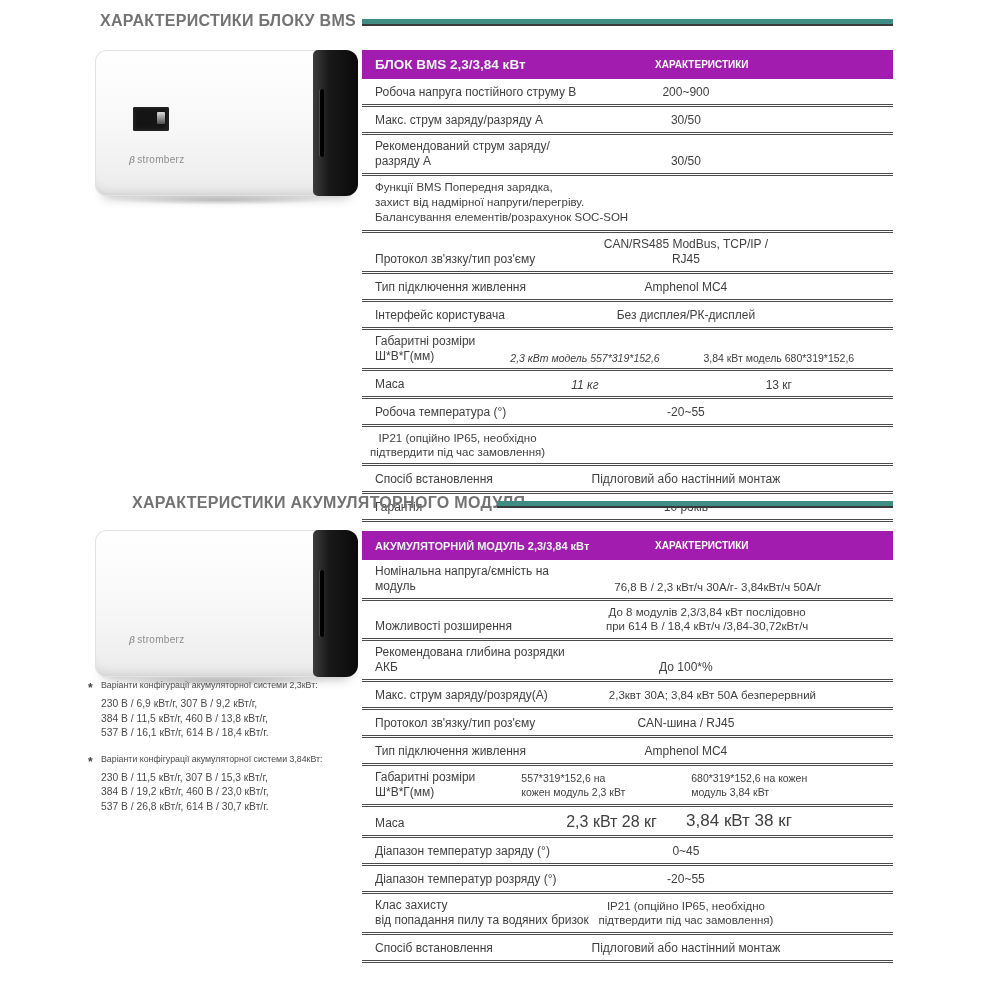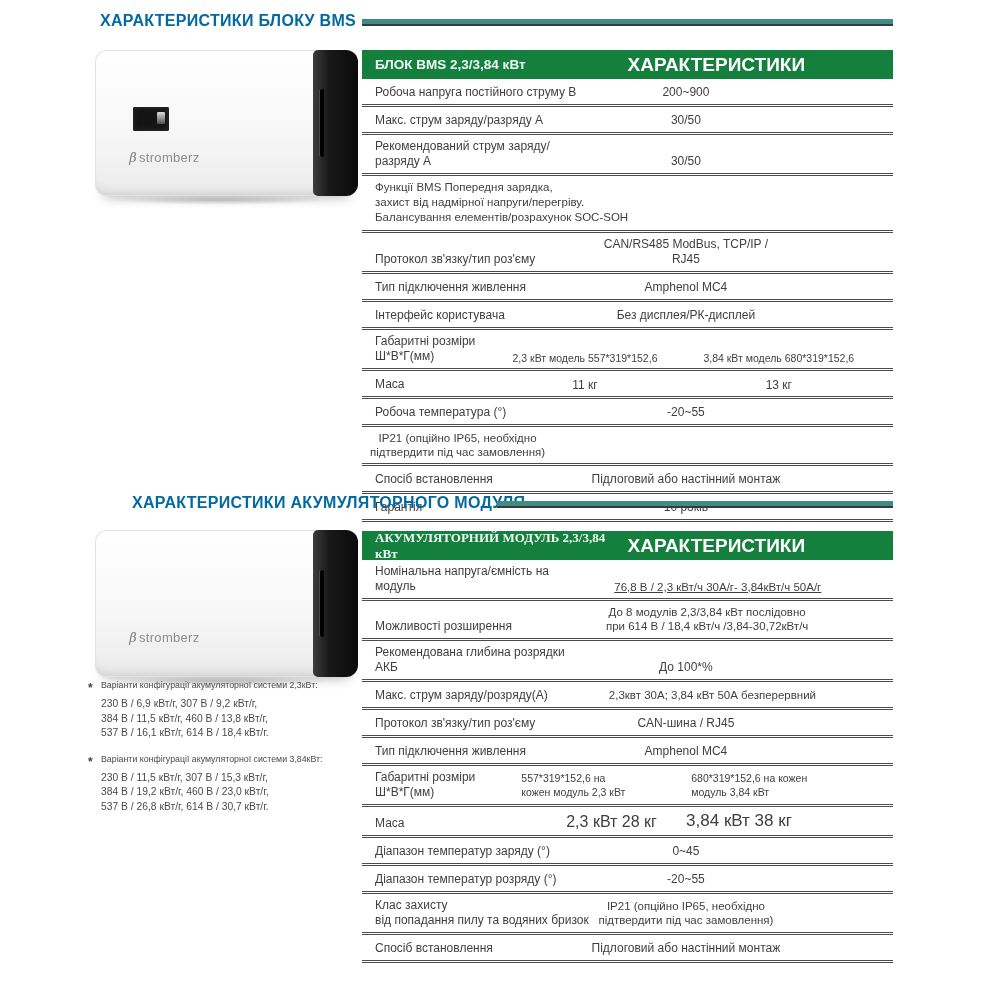--- a/index.html
+++ b/index.html
@@ -1,38 +1,38 @@
 <!DOCTYPE html>
 <html><head>
 <meta charset="utf-8">
 <style>
   html,body{margin:0;padding:0;background:#ffffff;}
   #page{
     position:relative;width:1000px;height:1000px;background:#ffffff;
     font-family:"Liberation Sans", sans-serif;color:#3f3f3f;overflow:hidden;
   }
   .sec-title{
-    position:absolute;font-size:16px;font-weight:bold;color:#0369a1;letter-spacing:.3px;
+    position:absolute;font-size:16px;font-weight:bold;color:#737373;letter-spacing:.3px;
   }
   .rule{
     position:absolute;height:5px;background:#3E8C83;border-bottom:2px solid #3a3a3a;
   }
   
   .spec-table{position:absolute;font-size:12px;}
-  .sp-head{display:flex;align-items:center;background:#15803d;color:#eef7f5;font-weight:bold;height:29px;}
+  .sp-head{display:flex;align-items:center;background:#a21caf;color:#eef7f5;font-weight:bold;height:29px;}
   .sp-head .hl{padding-left:13px;width:50%;font-size:13.5px;box-sizing:border-box;}
-  .sp-head .hr{width:28%;text-align:center;font-size:19px;color:#ffffff;}
+  .sp-head .hr{width:28%;text-align:center;font-size:10px;color:#ffffff;}
   .row{display:flex;align-items:flex-end;border-bottom:3px double #4c4c4c;padding:4px 0;min-height:17px;}
   .lab{width:43%;padding-left:13px;box-sizing:border-box;line-height:1.25;}
   .val{width:36%;text-align:center;line-height:1.25;}
   .val.sm{font-size:11.5px;}
   .fulltext{padding-left:13px;font-size:11.5px;line-height:1.32;}
   
   .cols2 .lab{width:27%;}
-  .cols2 .va{width:30%;text-align:center;}
+  .cols2 .va{width:30%;text-align:center;font-style:italic;}
   .cols2 .vb{width:43%;text-align:center;}
   .cols2.dims .va,.cols2.dims .vb{font-size:10.5px;}
   
   .cols2b .lab{width:30%;}
   .cols2b .va{width:32%;text-align:left;font-size:10.5px;line-height:1.3;}
   .cols2b .vb{width:38%;text-align:left;font-size:10.5px;line-height:1.3;}
   
   .cols2c .lab{width:36%;}
   .cols2c .va{width:22%;text-align:center;font-size:16px;}
   .cols2c .vb{width:26%;text-align:center;font-size:17px;}
@@ -50,21 +50,21 @@
   }
   .dev-slot{position:absolute;left:16%;top:27%;width:4px;height:46%;background:#000;border-radius:2px;box-shadow:-1px 0 0 rgba(255,255,255,.14);}
   .dev-screen{
     position:absolute;left:14.5%;top:39%;width:36px;height:24px;background:#141414;border-radius:2px;
     box-shadow:inset 0 0 0 2px #1f1f1f, inset 0 0 6px rgba(255,255,255,.10);
   }
   .dev-screen::after{
     content:"";position:absolute;right:4px;top:5px;width:8px;height:12px;
     background:linear-gradient(180deg,rgba(255,255,255,.85),rgba(255,255,255,.25));border-radius:1px;
   }
-  .dev-brand{position:absolute;left:13%;font-size:13px;color:#8e8e8e;letter-spacing:.3px;margin-top:28px;}
+  .dev-brand{position:absolute;left:13%;font-size:10px;color:#8e8e8e;letter-spacing:.3px;margin-top:28px;}
   .brand-glyph{font-family:"DejaVu Serif",serif;font-style:italic;margin-right:2px;color:#7d7d7d;}
   .dev-shadow{position:absolute;left:5%;right:10%;bottom:-9px;height:10px;
     background:radial-gradient(ellipse at center,rgba(0,0,0,.20) 0%,rgba(0,0,0,0) 70%);}
   
   .notes{position:absolute;left:88px;top:680px;width:292px;color:#4a4a4a;}
   .note{display:flex;margin-bottom:13px;}
   .note-star{width:13px;font-size:12px;font-weight:bold;color:#444;line-height:1;padding-top:2px;}
   .note-title{font-size:8.8px;margin-bottom:7px;white-space:nowrap;text-align:right;}
   .note-lines{font-size:10.3px;line-height:1.42;}
 </style>
@@ -189,27 +189,27 @@
           <div>230 В / 11,5 кВт/г, 307 В / 15,3 кВт/г,</div>
           <div>384 В / 19,2 кВт/г, 460 В / 23,0 кВт/г,</div>
           <div>537 В / 26,8 кВт/г, 614 В / 30,7 кВт/г.</div>
         </div>
       </div>
     </div>
   </div>
 
   <div class="spec-table" style="left:362px;top:531px;width:531px;">
     <div class="sp-head">
-      <div class="hl" style="font-size:13px;font-family:Liberation Serif, serif;">АКУМУЛЯТОРНИЙ МОДУЛЬ 2,3/3,84 кВт</div>
+      <div class="hl" style="font-size:11px;">АКУМУЛЯТОРНИЙ МОДУЛЬ 2,3/3,84 кВт</div>
       <div class="hr">ХАРАКТЕРИСТИКИ</div>
     </div>
 
     <div class="row">
       <div class="lab">Номінальна напруга/ємність на модуль</div>
-      <div class="val sm" style="width:48%;text-decoration:underline;">76,8 В / 2,3 кВт/ч 30А/г- 3,84кВт/ч 50А/г</div>
+      <div class="val sm" style="width:48%;">76,8 В / 2,3 кВт/ч 30А/г- 3,84кВт/ч 50А/г</div>
     </div>
     <div class="row">
       <div class="lab">Можливості розширення</div>
       <div class="val sm" style="width:44%;">
         <div>До 8 модулів 2,3/3,84 кВт послідовно</div>
         <div>при 614 В / 18,4 кВт/ч /3,84-30,72кВт/ч</div>
       </div>
     </div>
     <div class="row">
       <div class="lab">Рекомендована глибина розрядки АКБ</div>

